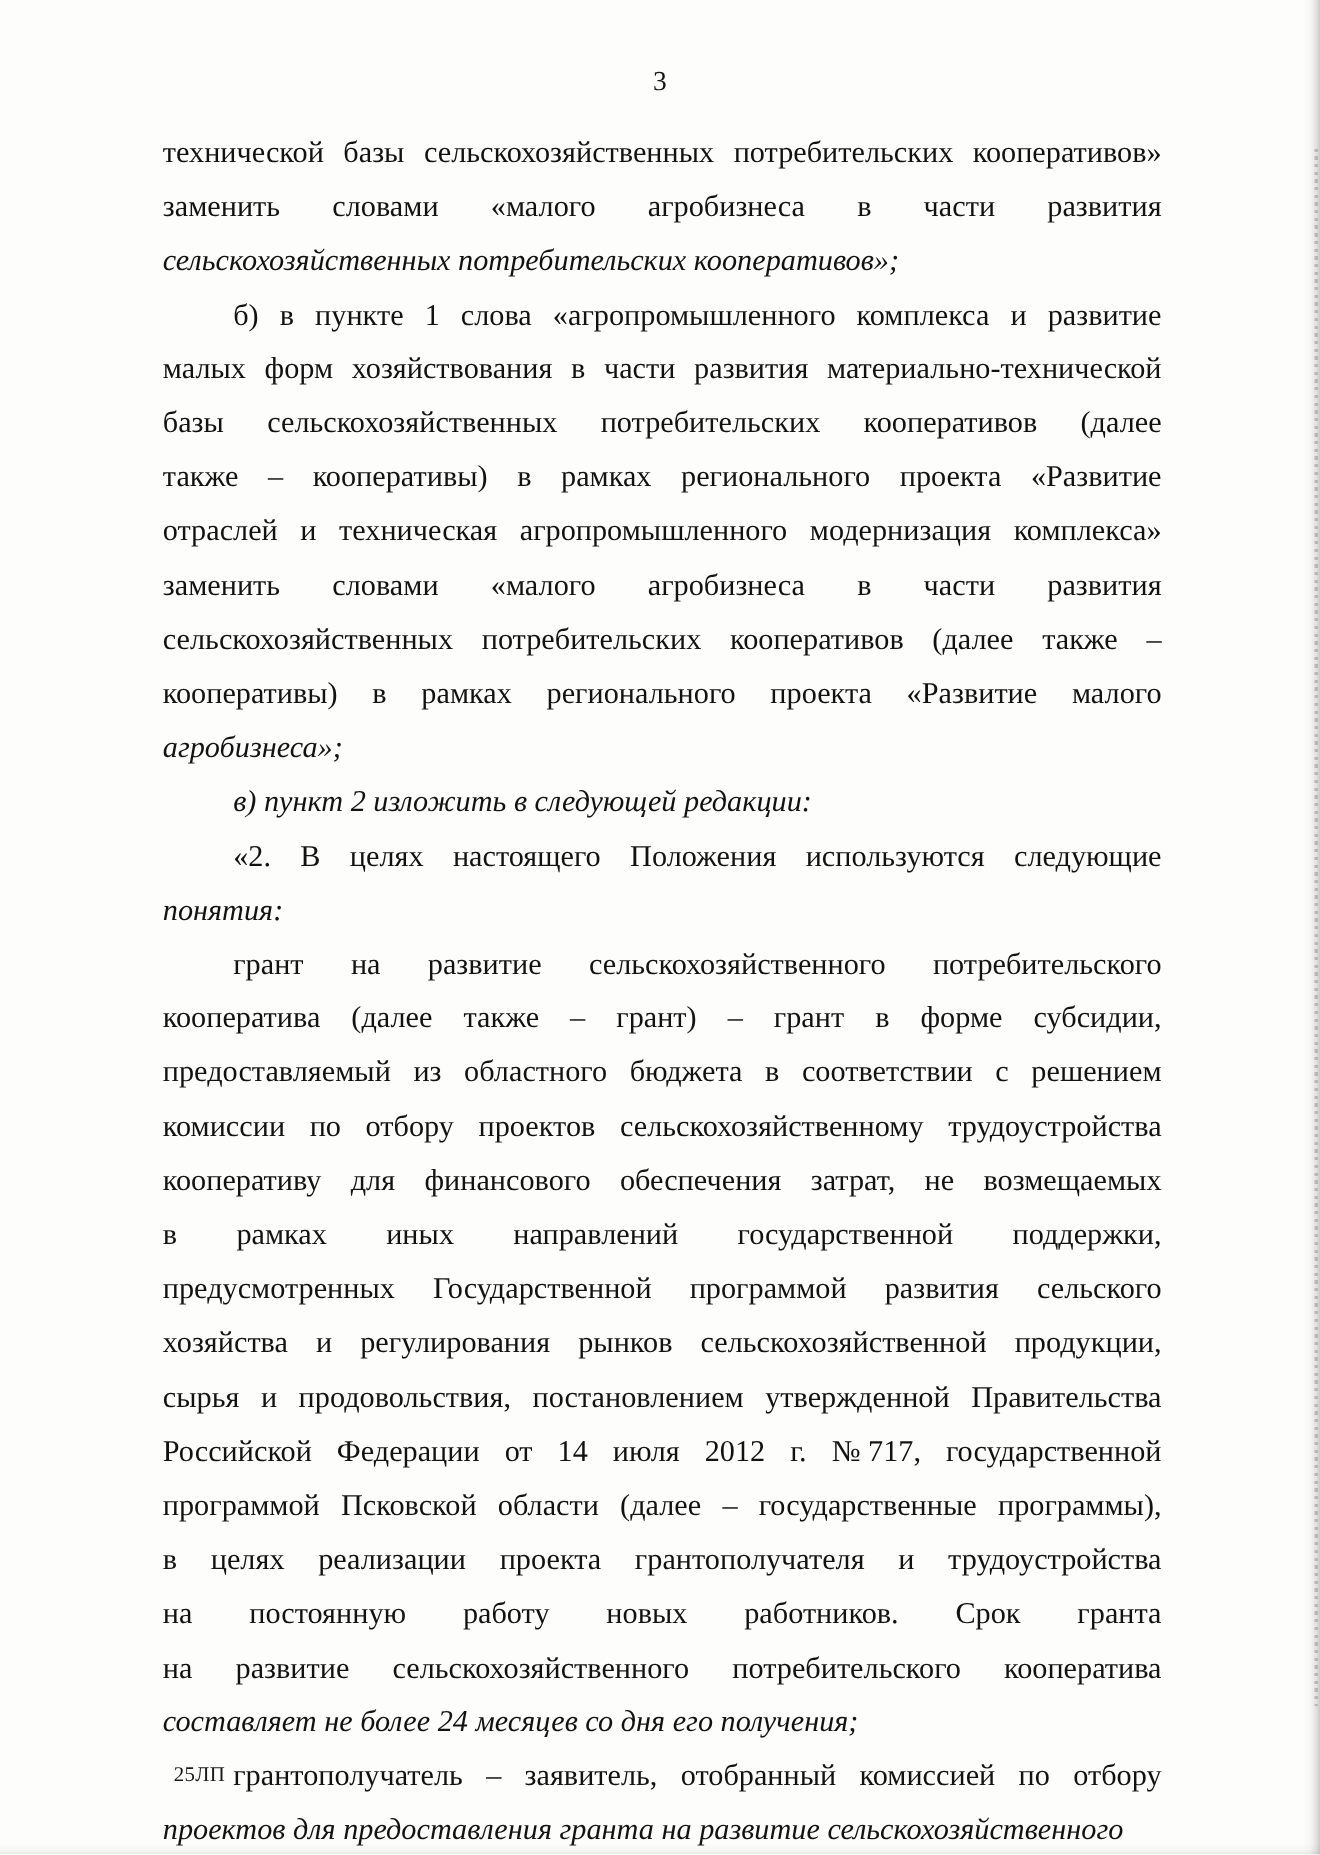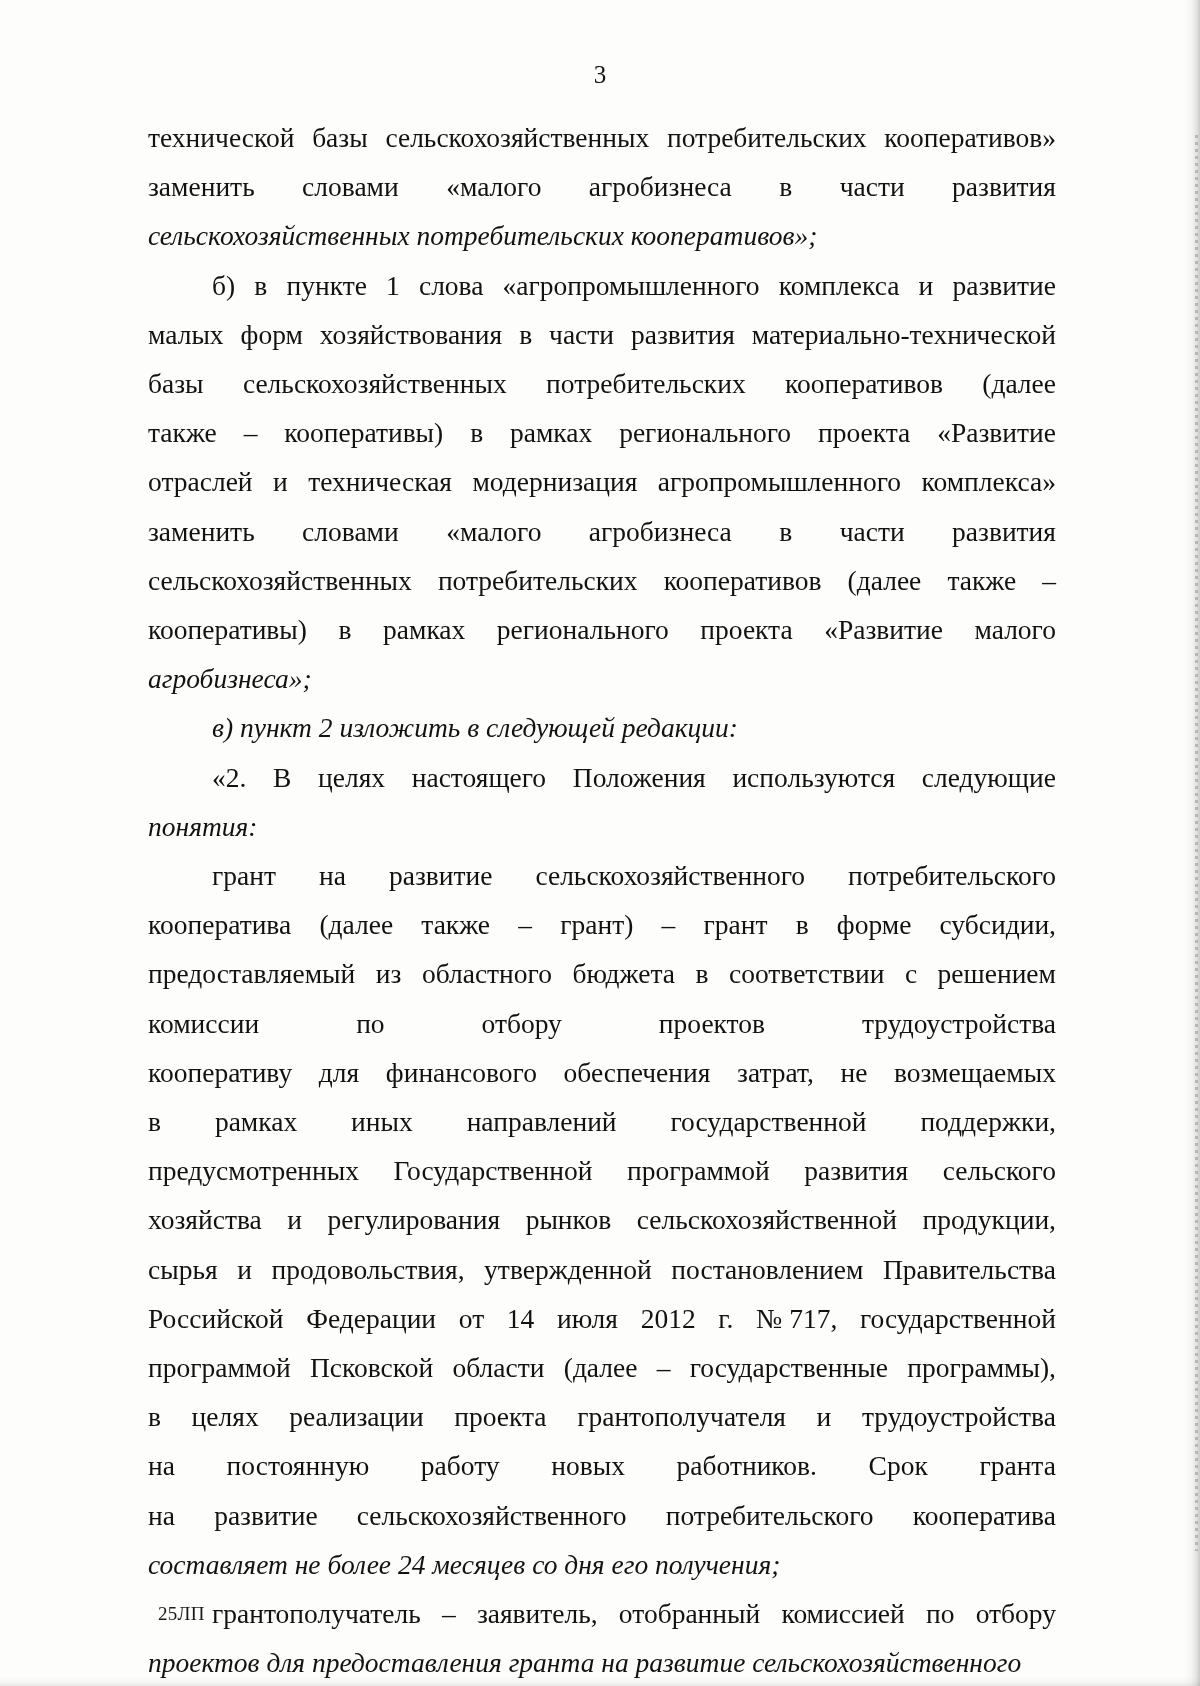--- a/index.html
+++ b/index.html
@@ -188,22 +188,22 @@
         <span>в</span>
         <span>рамках</span>
         <span>регионального</span>
         <span>проекта</span>
         <span>«Развитие</span>
       </div>
       <div class="doc-line justify">
         <span>отраслей</span>
         <span>и</span>
         <span>техническая</span>
+        <span>агропромышленного</span>
         <span>модернизация</span>
-        <span>агропромышленного</span>
         <span>комплекса»</span>
       </div>
       <div class="doc-line justify">
         <span>заменить</span>
         <span>словами</span>
         <span>«малого</span>
         <span>агробизнеса</span>
         <span>в</span>
         <span>части</span>
         <span>развития</span>
@@ -264,20 +264,21 @@
         <span>в</span>
         <span>соответствии</span>
         <span>с</span>
         <span>решением</span>
       </div>
       <div class="doc-line justify">
         <span>комиссии</span>
         <span>по</span>
         <span>отбору</span>
         <span>проектов</span>
+        <span>сельскохозяйственному</span>
         <span>трудоустройства</span>
       </div>
       <div class="doc-line justify">
         <span>кооперативу</span>
         <span>для</span>
         <span>финансового</span>
         <span>обеспечения</span>
         <span>затрат,</span>
         <span>не</span>
         <span>возмещаемых</span>
@@ -302,22 +303,22 @@
         <span>и</span>
         <span>регулирования</span>
         <span>рынков</span>
         <span>сельскохозяйственной</span>
         <span>продукции,</span>
       </div>
       <div class="doc-line justify">
         <span>сырья</span>
         <span>и</span>
         <span>продовольствия,</span>
+        <span>постановлением</span>
         <span>утвержденной</span>
-        <span>постановлением</span>
         <span>Правительства</span>
       </div>
       <div class="doc-line justify">
         <span>Российской</span>
         <span>Федерации</span>
         <span>от</span>
         <span>14</span>
         <span>июля</span>
         <span>2012</span>
         <span>г.</span>

